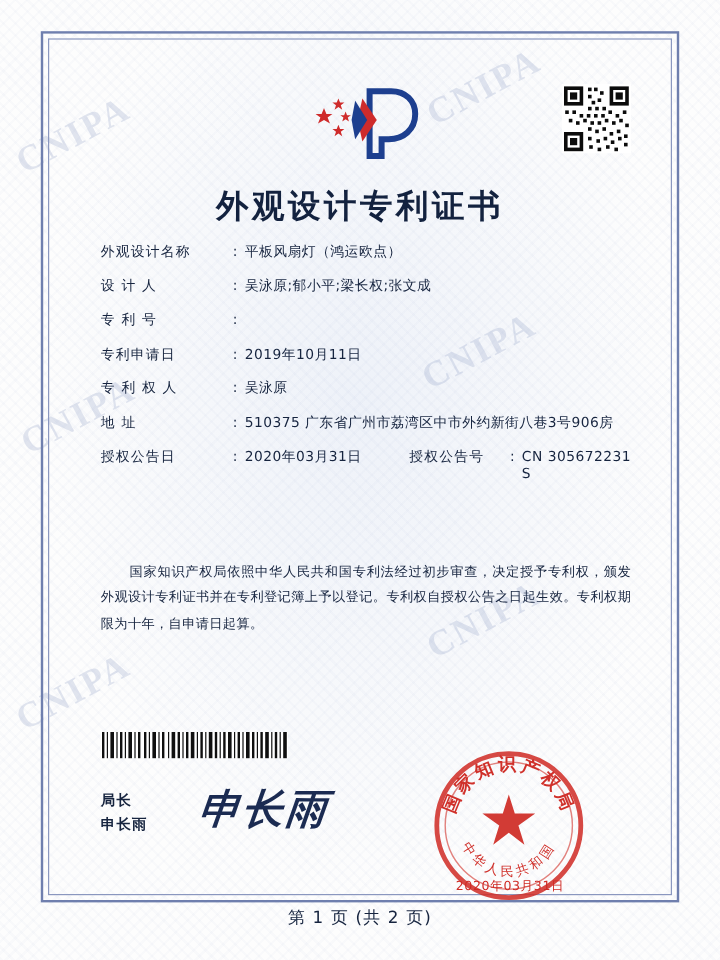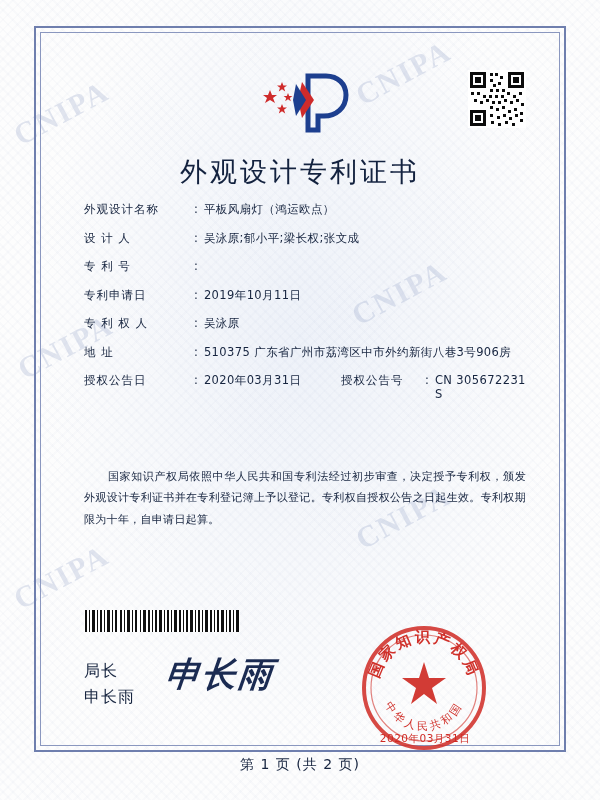--- a/index.html
+++ b/index.html
@@ -83,21 +83,21 @@
     right: 34px; top: 38px;
     width: 58px; height: 58px;
   }
 
   .doc-title {
     position: absolute;
     left: 0; right: 0; top: 122px;
     text-align: center;
     font-family: "DejaVu Sans", sans-serif;
     font-size: 27px;
-    font-weight: normal;
+    font-weight: bold;
     letter-spacing: 3px;
     color: #13223f;
   }
 
   .fields {
     position: absolute;
     left: 44px; top: 170px;
     right: 30px;
   }
   .field {
@@ -153,24 +153,25 @@
 
   .barcode {
     position: absolute;
     left: 44px; top: 578px;
     width: 156px; height: 22px;
   }
 
   .sign-block {
     position: absolute;
     left: 44px; top: 626px;
-    font-size: 16px;
+    font-size: 12px;
     color: #16243f;
     line-height: 1.65;
     letter-spacing: 1px;
+    font-weight: bold;
   }
   .signature {
     position: absolute;
     left: 126px; top: 620px;
     font-family: "DejaVu Serif", serif;
     font-size: 34px;
     color: #1b2b52;
     font-style: italic;
     font-weight: bold;
     letter-spacing: 2px;

